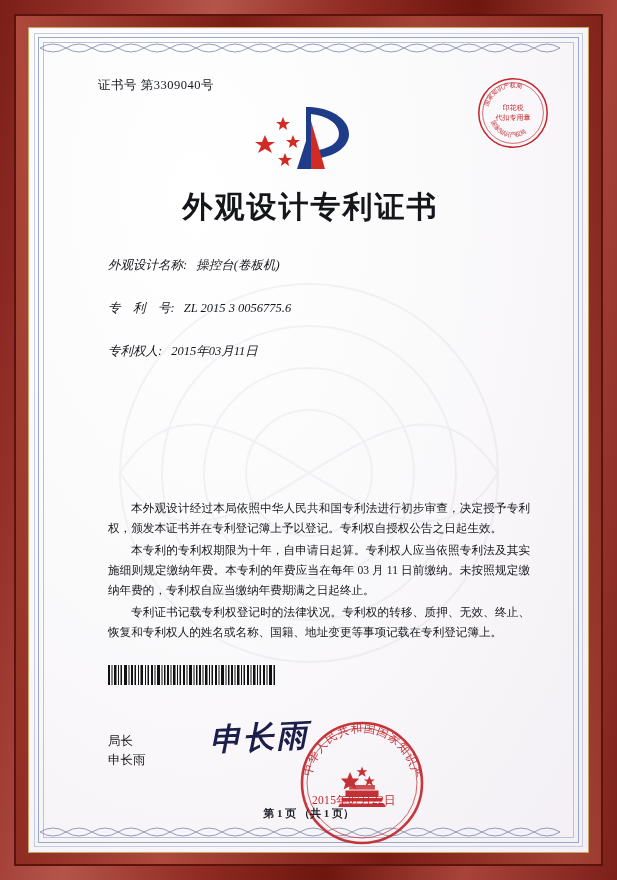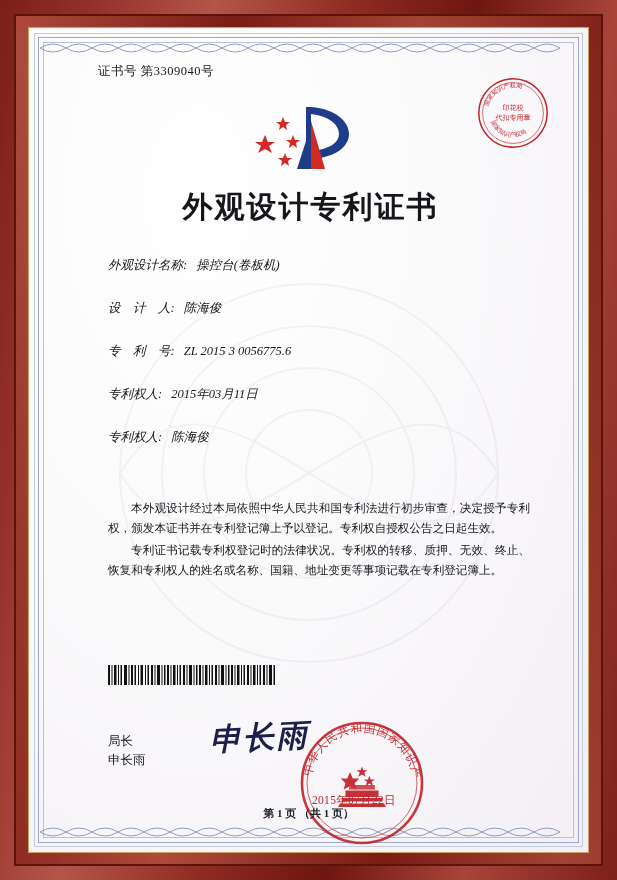--- a/index.html
+++ b/index.html
@@ -83,21 +83,21 @@
     left: 50%; top: 54%;
     transform: translate(-50%,-50%);
     width: 420px; height: 420px;
     opacity: .05;
     pointer-events: none;
   }
 
   
   .content {
     position: absolute;
-    left: 40px; top: 34px;
+    left: 40px; top: 48px;
     width: 478px;
   }
   .cert-no {
     font-size: 12.5px;
     color: #16181d;
     letter-spacing: .5px;
     margin-left: 28px;
   }
 
   .logo-wrap {
@@ -287,39 +287,32 @@
     </svg>
 
     <div class="title">外观设计专利证书</div>
 
     <div class="fields">
       <div class="field-row">
         <span class="field-label">外观设计名称:</span>
         <span class="field-value">操控台(卷板机)</span>
       </div>
       <div class="field-row">
-        <span class="field-label">设　计　人:</span>
-        <span class="field-value">陈海俊</span>
-      </div>
-      <div class="field-row">
         <span class="field-label">专　利　号:</span>
         <span class="field-value">ZL 2015 3 0056775.6</span>
       </div>
       <div class="field-row">
         <span class="field-label">专利权人:</span>
         <span class="field-value">2015年03月11日</span>
       </div>
-      <div class="field-row">
-        <span class="field-label">专利权人:</span>
-        <span class="field-value">陈海俊</span>
-      </div>
     </div>
 
     <div class="para-block">
       <p>本外观设计经过本局依照中华人民共和国专利法进行初步审查，决定授予专利权，颁发本证书并在专利登记簿上予以登记。专利权自授权公告之日起生效。</p>
+      <p>本专利的专利权期限为十年，自申请日起算。专利权人应当依照专利法及其实施细则规定缴纳年费。本专利的年费应当在每年 03 月 11 日前缴纳。未按照规定缴纳年费的，专利权自应当缴纳年费期满之日起终止。</p>
       <p>专利证书记载专利权登记时的法律状况。专利权的转移、质押、无效、终止、恢复和专利权人的姓名或名称、国籍、地址变更等事项记载在专利登记簿上。</p>
     </div>
 
     <svg class="barcode" viewBox="0 0 168 20" preserveAspectRatio="none">
       <g fill="#111">
         <rect x="0" y="0" width="2" height="20"></rect>
           <rect x="3.5" y="0" width="1" height="20"></rect>
         <rect x="6" y="0" width="2.5" height="20"></rect>
           <rect x="10" y="0" width="1" height="20"></rect>
         <rect x="12.5" y="0" width="1.5" height="20"></rect>

